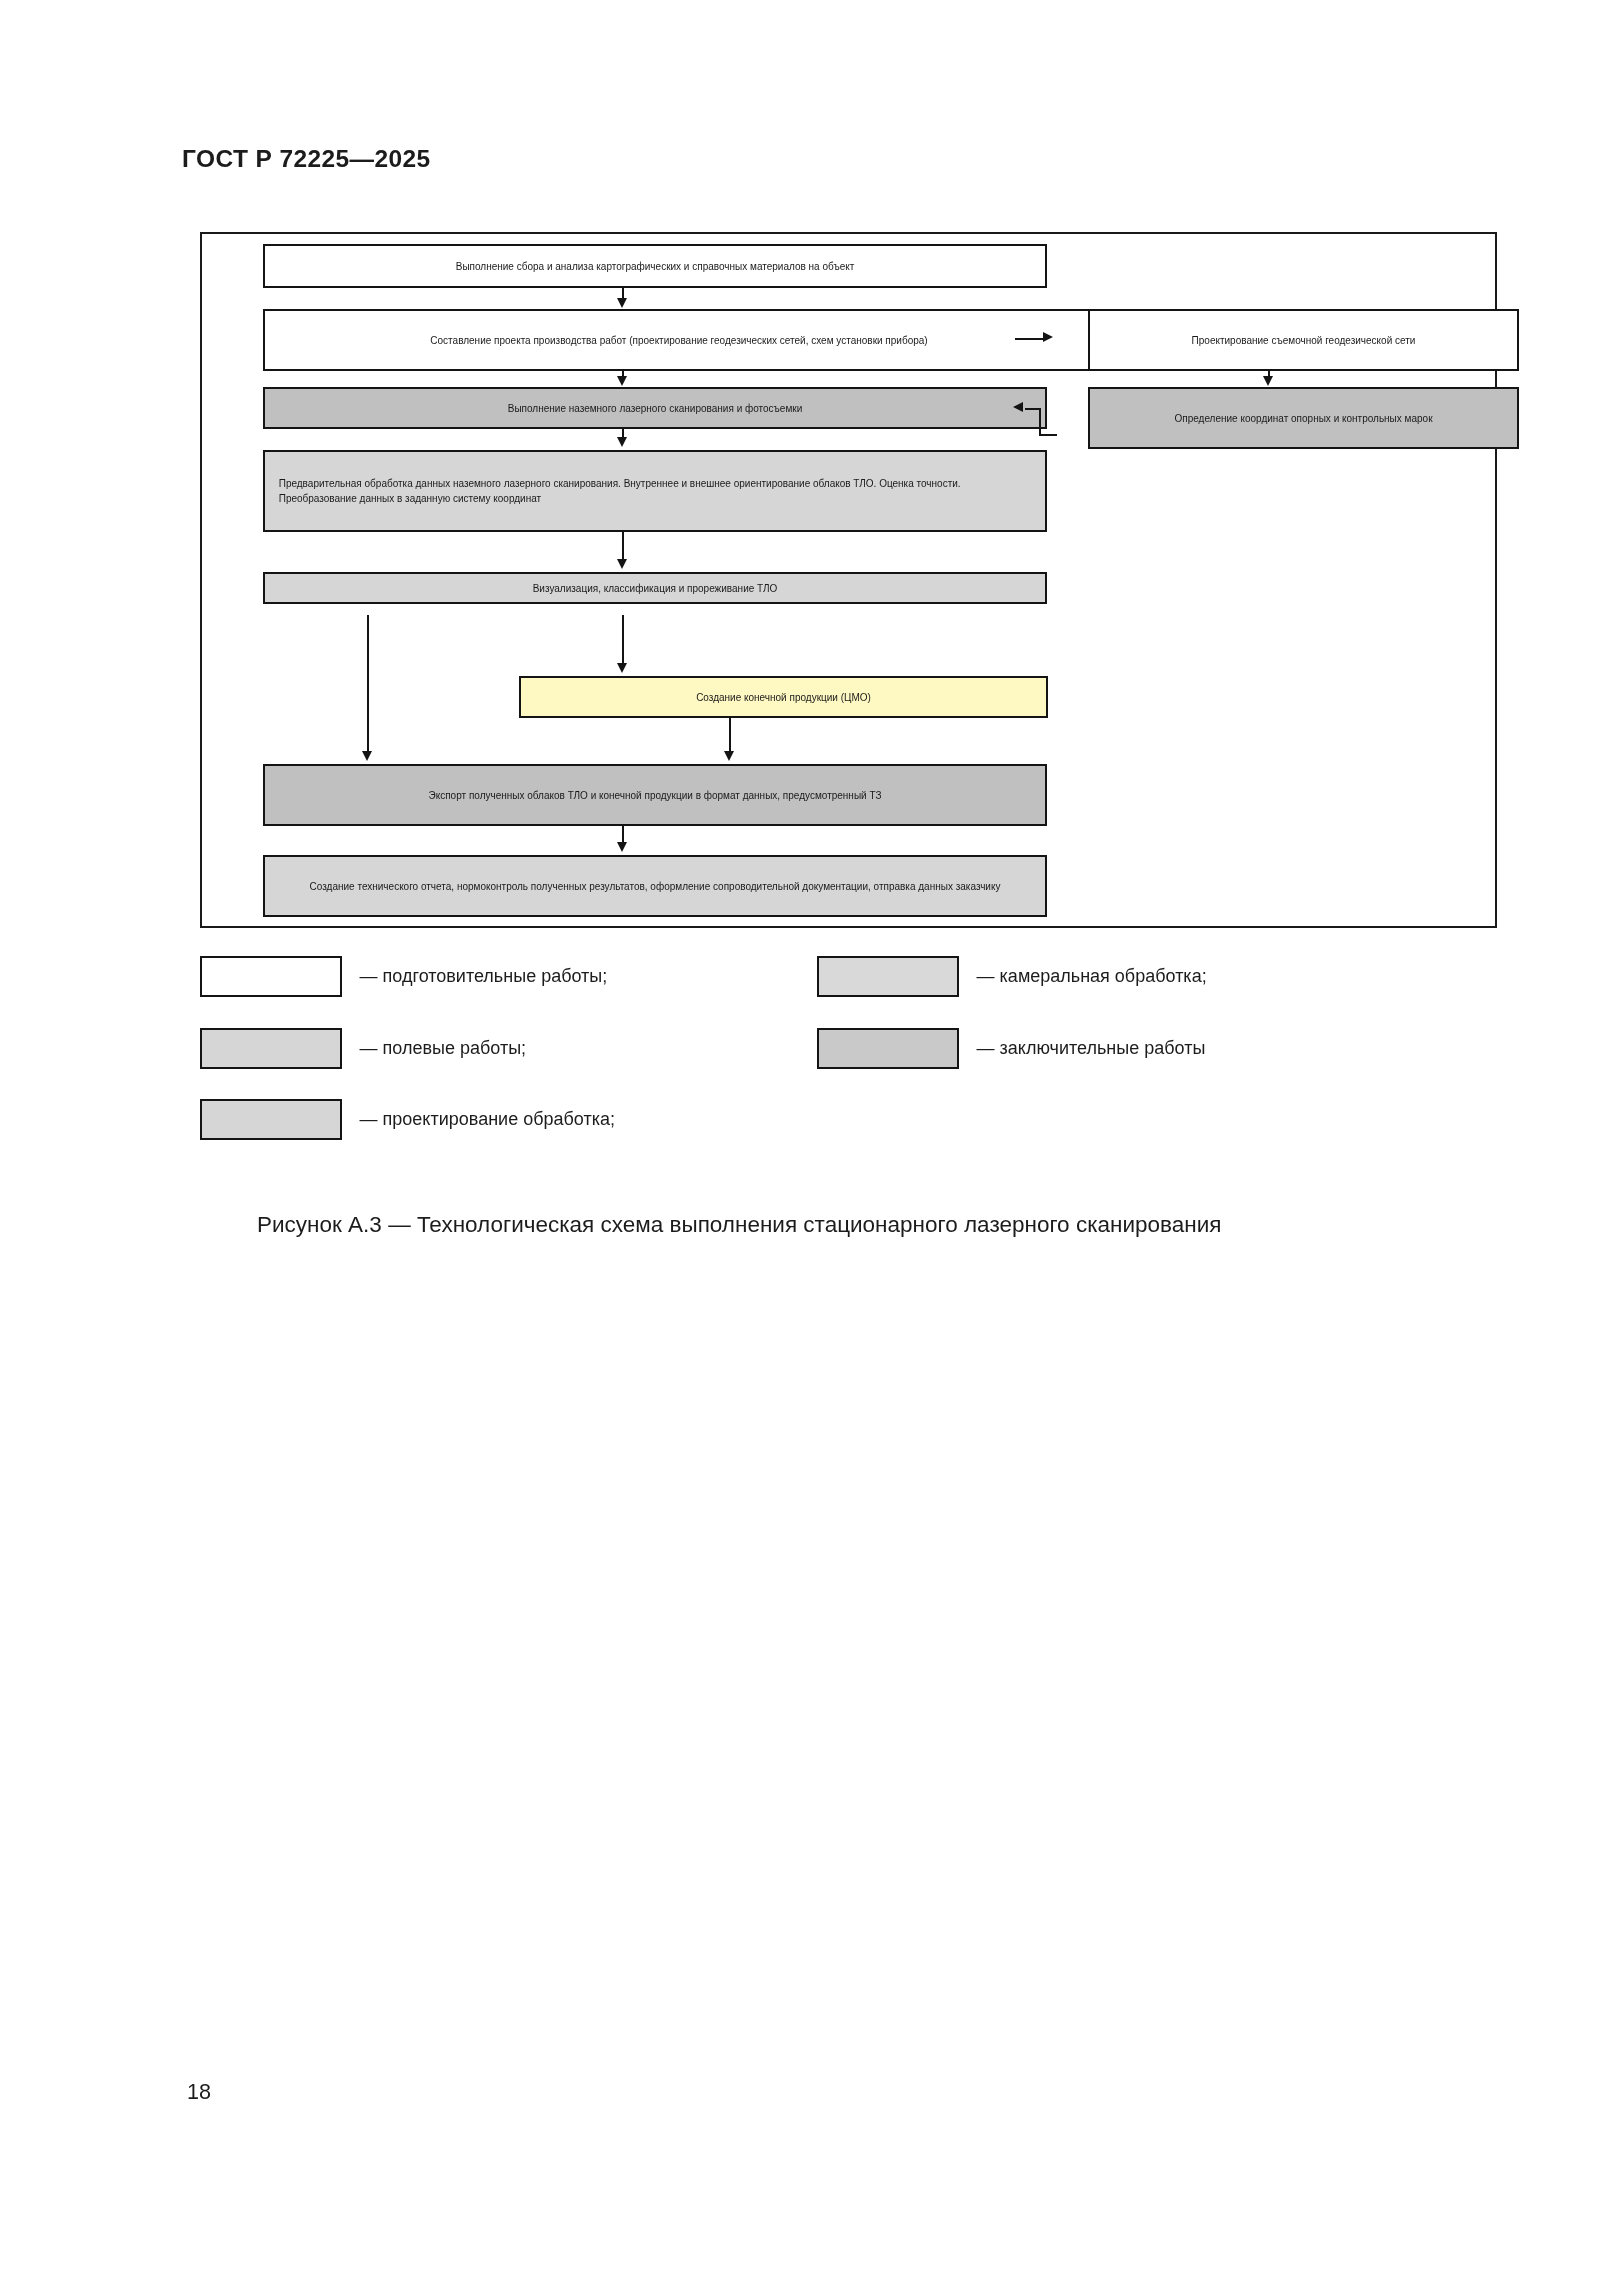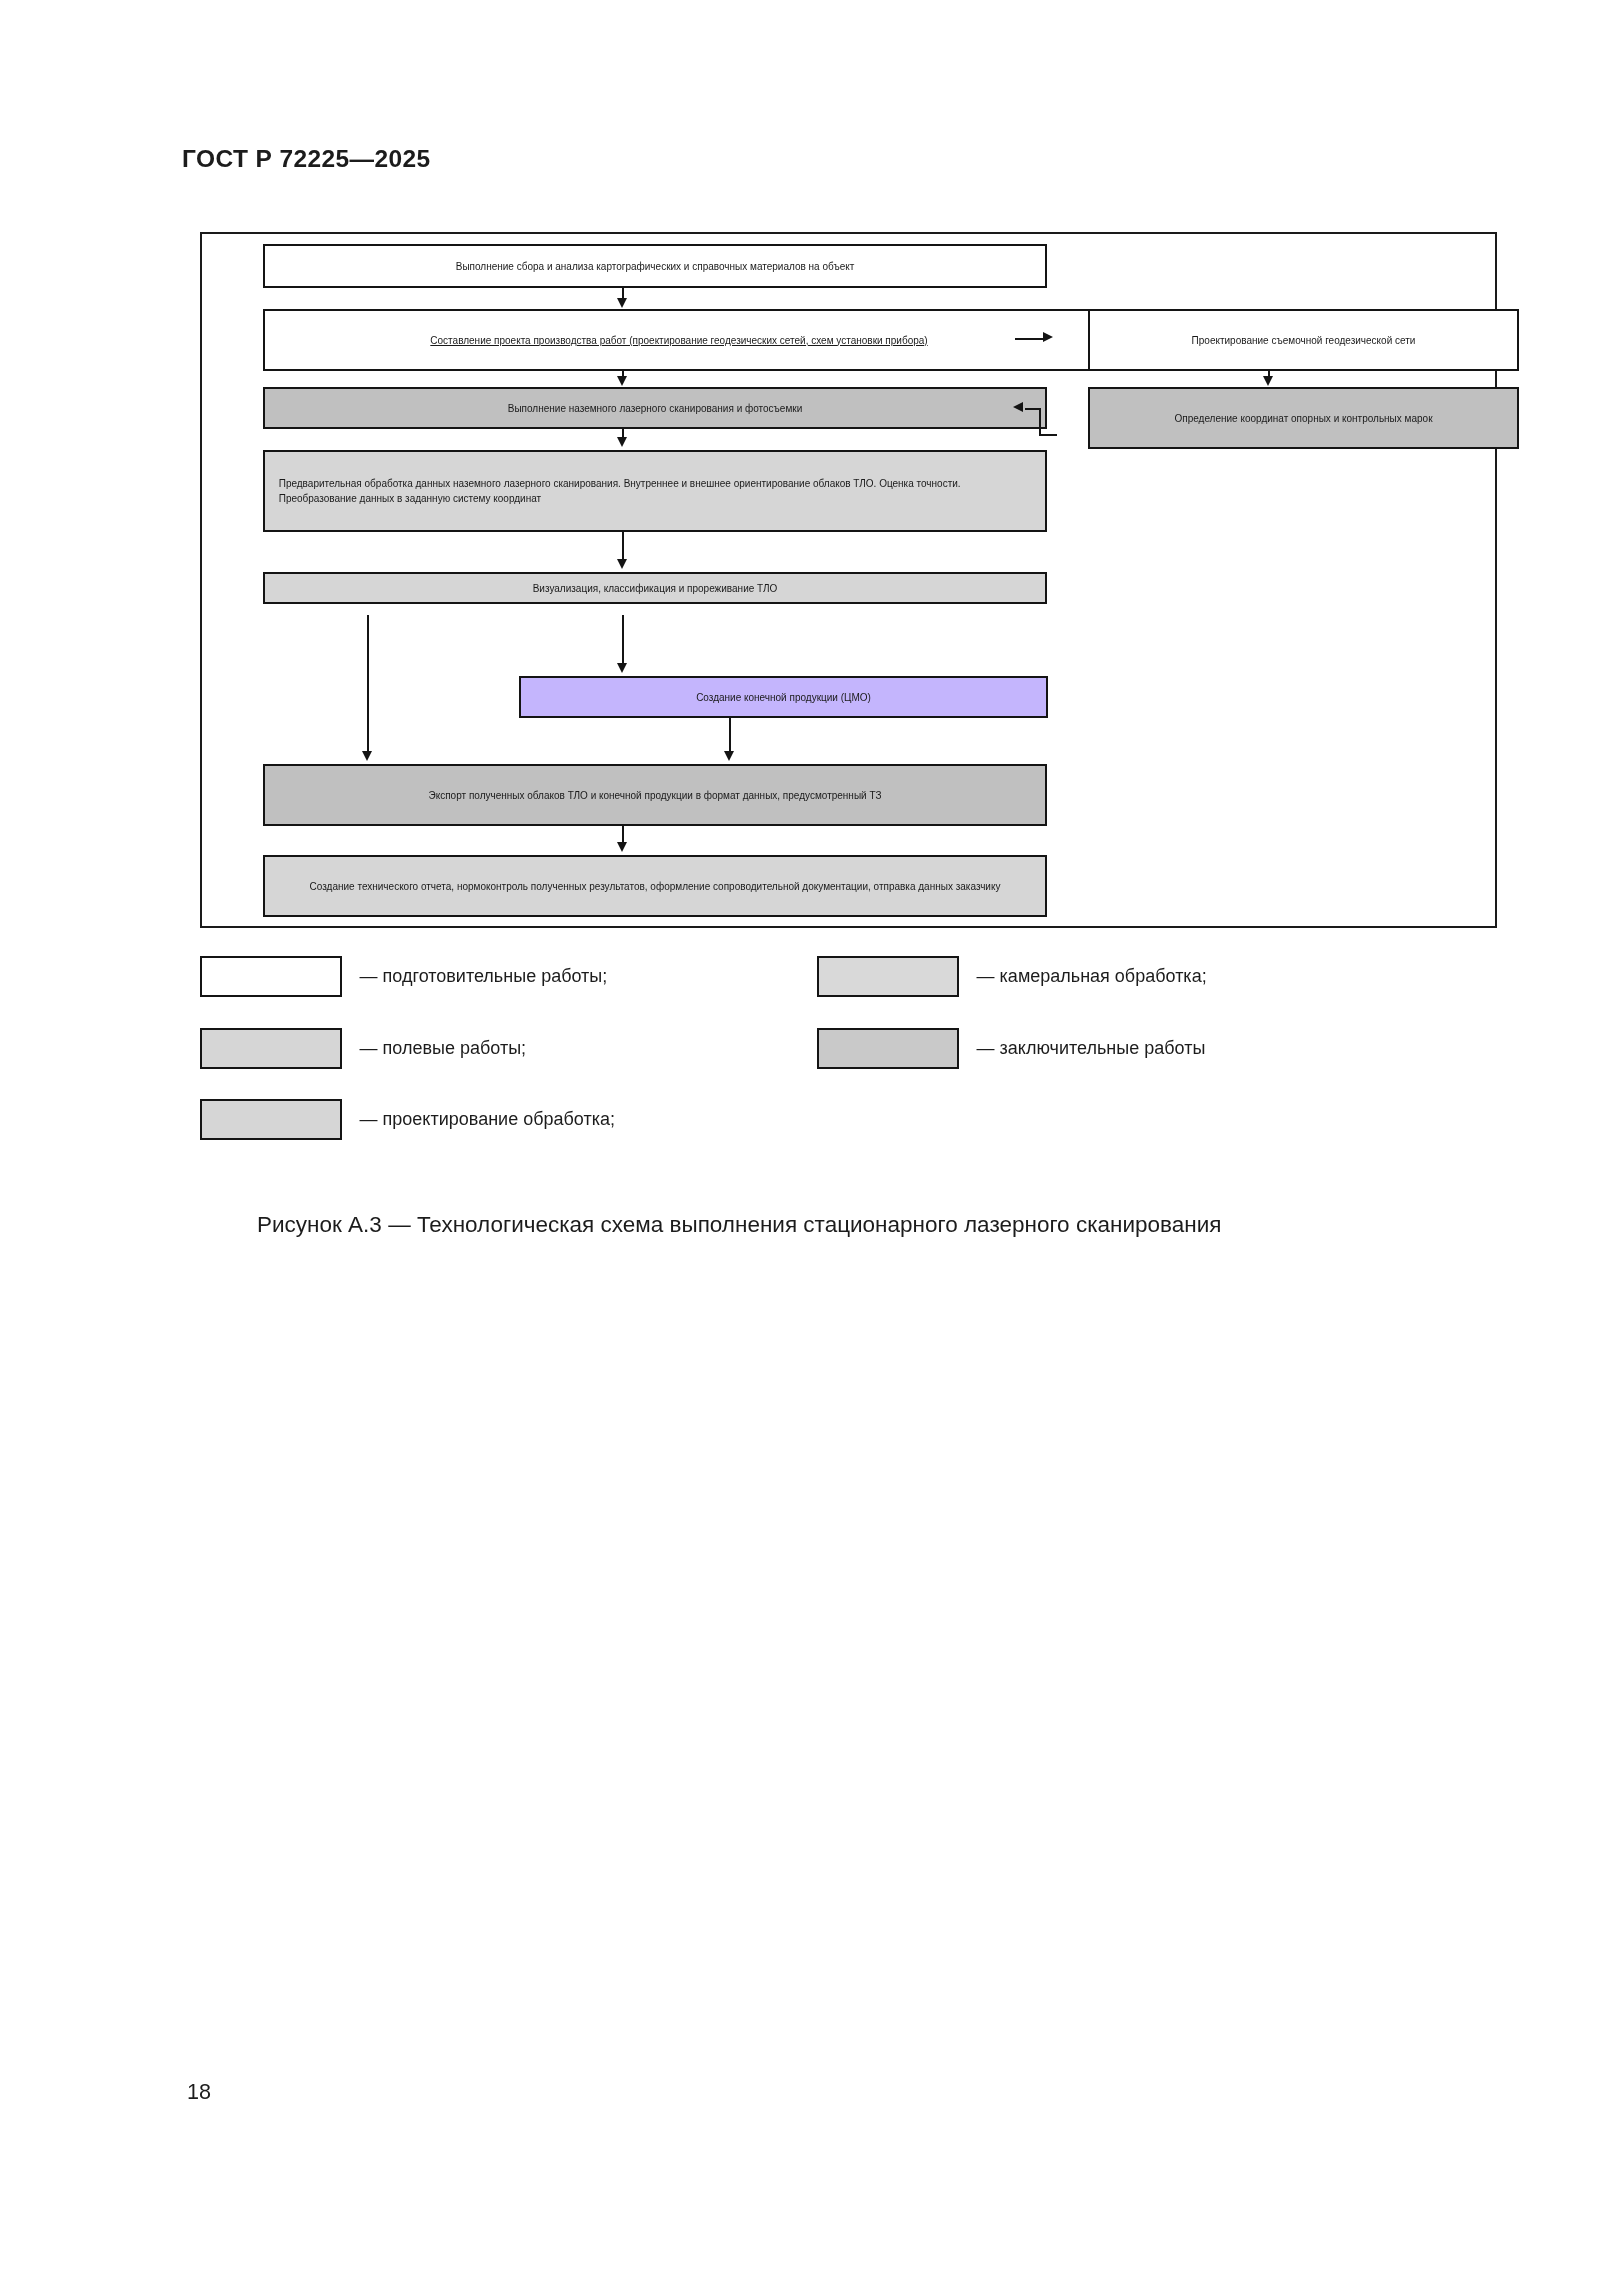--- a/index.html
+++ b/index.html
@@ -51,21 +51,21 @@
     text-align: left;
     font-size: 10px;
     line-height: 1.5;
     padding: 3.9px 13.7px;
     color: #1a1a1a;
     margin-left: 32px;
   }
   .fill-white  { background: #ffffff; }
   .fill-light  { background: #d6d6d6; }
   .fill-dark   { background: #c0c0c0; }
-  .fill-darker { background: #c4b5fd; }
+  .fill-darker { background: #fef9c3; }
 
   
   .conn {
     position: absolute;
     background: #141414;
   }
   .conn-v { width: 2px; }
   .conn-h { height: 2px; }
 
   .arrow-down, .arrow-left, .arrow-right {
@@ -137,21 +137,21 @@
 </style>
 </head>
 <body>
 
 <div class="doc-header">ГОСТ Р 72225—2025</div>
 
 <div class="figure-frame"></div>
 
 <div class="flow-box fill-white" style="left:231px; top:244px; width:784px; height:44px;">Выполнение сбора и анализа картографических и справочных материалов на объект</div>
 
-<div class="flow-box fill-white" style="left:231px; top:309px; width:832px; height:62px;text-decoration:underline;">Составление проекта производства работ (проектирование геодезических сетей, схем установки прибора)</div>
+<div class="flow-box fill-white" style="left:231px; top:309px; width:832px; height:62px;">Составление проекта производства работ (проектирование геодезических сетей, схем установки прибора)</div>
 
 <div class="flow-box fill-white" style="left:1056px; top:309px; width:431px; height:62px;">Проектирование съемочной геодезической сети</div>
 
 <div class="flow-box fill-dark" style="left:231px; top:387px; width:784px; height:42px;">Выполнение наземного лазерного сканирования и фотосъемки</div>
 
 <div class="flow-box fill-dark" style="left:1056px; top:387px; width:431px; height:62px;">Определение координат опорных и контрольных марок</div>
 
 <div class="flow-box fill-light" style="left:231px; top:450px; width:784px; height:82px;">Предварительная обработка данных наземного лазерного сканирования. Внутреннее и внешнее ориентирование облаков ТЛО. Оценка точности. Преобразование данных в заданную систему координат</div>
 
 <div class="flow-box fill-light" style="left:231px; top:572px; width:784px; height:32px;">Визуализация, классификация и прореживание ТЛО</div>

